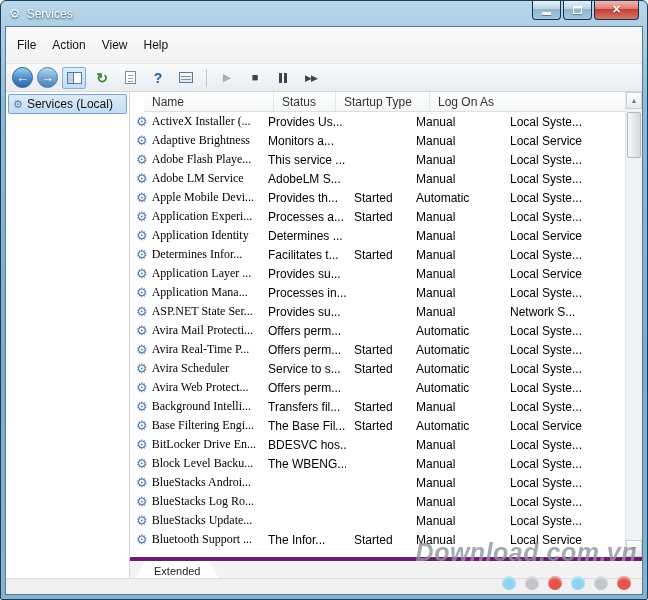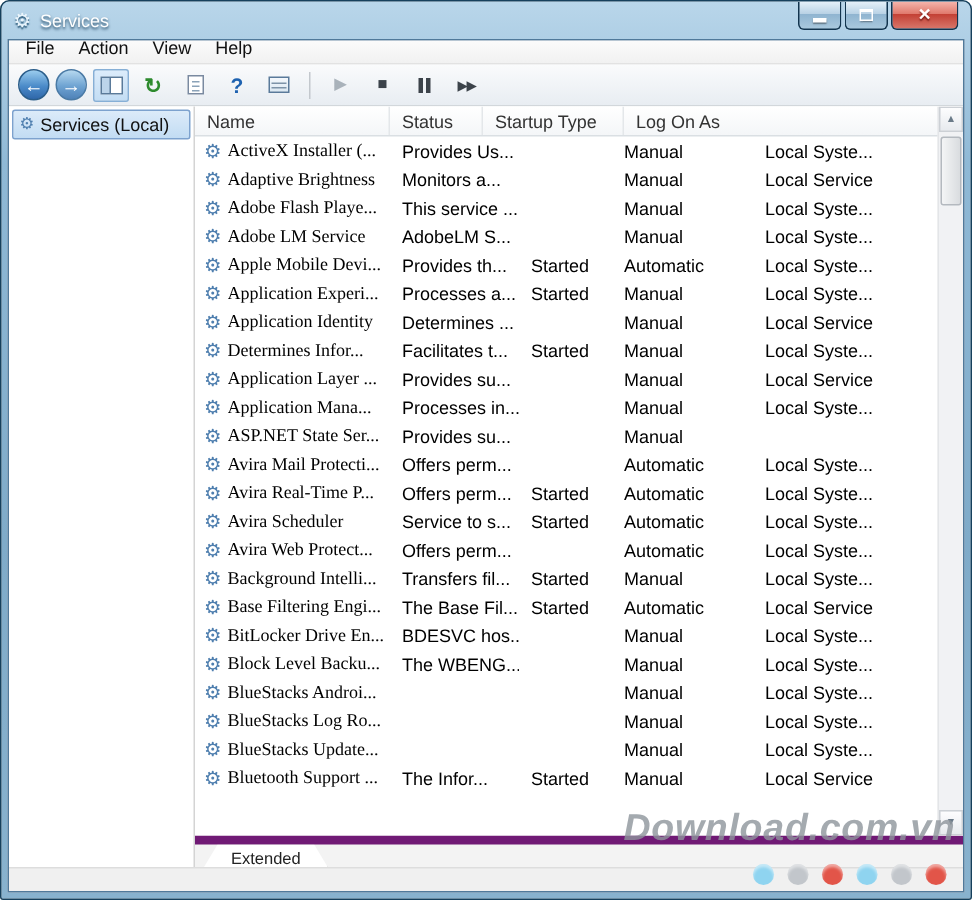--- a/index.html
+++ b/index.html
@@ -21,22 +21,22 @@
        display:flex;align-items:center;justify-content:center;color:#fff;margin-left:2px;cursor:default;}
   .cap .min-glyph{width:9px;height:3px;background:#fff;margin-top:7px;box-shadow:0 1px 1px rgba(0,0,0,.4);}
   .cap .max-glyph{width:9px;height:8px;border:1px solid #fff;border-top:2px solid #fff;box-shadow:0 1px 1px rgba(0,0,0,.3);}
   .cap.close{width:45px;background:linear-gradient(180deg,#f5b6ad 0%,#e07a6d 45%,#c33f33 46%,#d8766a 100%);}
   .cap .close-glyph{font-size:14px;font-weight:bold;color:#fff;line-height:1;text-shadow:0 1px 1px rgba(80,0,0,.6);margin-top:-2px;}
 
   
   .window-body{position:absolute;top:25px;left:4px;right:4px;bottom:4px;background:#f0f0f0;
                border:1px solid #50799a;display:flex;flex-direction:column;overflow:hidden;}
 
-  .menubar{height:16px;background:linear-gradient(#fbfbfb,#f1f1f1);border-bottom:1px solid #e2e2e2;
-           display:flex;align-items:flex-end;padding:0 3px;flex:0 0 auto;}
+  .menubar{height:37px;background:linear-gradient(#fbfbfb,#f1f1f1);border-bottom:1px solid #e2e2e2;
+           display:flex;align-items:center;padding:0 3px;flex:0 0 auto;}
   .menu-item{font-size:12px;color:#111;padding:3px 8px;cursor:default;}
 
   .toolbar{height:28px;background:linear-gradient(#fafbfc,#e8edf2);border-bottom:1px solid #d2d7db;
            display:flex;align-items:center;padding:0 6px;gap:4px;flex:0 0 auto;}
   .nav-circle{width:21px;height:21px;border-radius:50%;border:1px solid #2a5d8a;color:#fff;
               background:linear-gradient(180deg,#9accee 0%,#4b8bc9 55%,#2f67a9 100%);
               display:flex;align-items:center;justify-content:center;font-size:13px;line-height:1;cursor:default;}
   .nav-circle.fwd{background:linear-gradient(180deg,#b6d8ef 0%,#6ea3d2 55%,#4f82b8 100%);border-color:#4a7aa5;}
   .tool-btn{min-width:24px;height:22px;display:flex;align-items:center;justify-content:center;
             border:1px solid transparent;border-radius:2px;cursor:default;padding:0 2px;}
@@ -60,21 +60,21 @@
   
   .content{flex:1 1 auto;display:flex;min-height:0;background:#fff;}
   .sidebar{width:124px;flex:0 0 124px;background:#fff;border-right:1px solid #d4d4d4;padding:2px;}
   .sidebar-item{display:flex;align-items:center;gap:4px;font-size:12px;color:#111;padding:2px 4px;
                 background:linear-gradient(#dcebf9,#c2dcf3);border:1px solid #7da2ce;border-radius:2px;cursor:default;white-space:nowrap;overflow:hidden;}
   .sidebar-item .gear{font-size:11px;}
 
   .main{flex:1;display:flex;flex-direction:column;min-width:0;}
   .listview{flex:1;position:relative;background:#fff;overflow:hidden;}
 
-  .header-row{display:flex;height:20px;background:linear-gradient(#ffffff,#f4f6f8);border-bottom:1px solid #dadfe3;padding-right:17px;}
+  .header-row{display:flex;height:20px;background:linear-gradient(#ffffff,#f4f6f8);border-bottom:1px solid #dadfe3;padding-right:17px;margin-left:14px;}
   .hcell{font-size:12px;color:#333;padding:3px 4px 0 8px;border-right:1px solid #e4e7ea;white-space:nowrap;overflow:hidden;cursor:default;}
 
   .c-name{width:130px;flex:0 0 130px;}
   .c-desc{width:86px;flex:0 0 86px;}
   .c-status{width:62px;flex:0 0 62px;}
   .c-startup{width:94px;flex:0 0 94px;}
   .c-logon{flex:1 1 auto;min-width:0;border-right:none;}
 
   .rows{position:absolute;top:20px;left:0;right:17px;bottom:0;overflow:hidden;}
   .lrow{display:flex;height:19px;align-items:center;}
@@ -86,21 +86,21 @@
   
   .vscroll{position:absolute;top:0;right:0;bottom:0;width:17px;background:#f1f2f4;border-left:1px solid #e3e5e8;}
   .sb-btn{position:absolute;left:0;right:0;height:17px;background:linear-gradient(#fdfdfe,#e7eaee);
           border:1px solid #ccd0d5;color:#6a7a88;font-size:7px;display:flex;align-items:center;justify-content:center;cursor:default;}
   .sb-up{top:0;}
   .sb-down{bottom:0;}
   .sb-thumb{position:absolute;top:20px;left:1px;right:1px;height:46px;cursor:default;
             background:linear-gradient(90deg,#f4f5f6,#d9dcdf);border:1px solid #b4b9bf;border-radius:2px;}
 
   
-  .tabsbar{height:21px;background:#f3f3f3;border-top:6px solid #701a75;display:flex;align-items:stretch;padding-left:6px;flex:0 0 auto;}
+  .tabsbar{height:21px;background:#f3f3f3;border-top:4px solid #701a75;display:flex;align-items:stretch;padding-left:6px;flex:0 0 auto;}
   .tab{font-size:11px;color:#222;padding:4px 18px 0;cursor:default;
        clip-path:polygon(9px 0, calc(100% - 9px) 0, 100% 100%, 0 100%);background:#e2e2e2;margin-left:-4px;}
   .tab.active{background:#ffffff;filter:drop-shadow(0 0 1px #9a9a9a);z-index:2;margin-left:0;}
 
   .bottomstrip{height:16px;background:#f0f0f0;border-top:1px solid #dddddd;flex:0 0 auto;}
 
   
   .watermark-text{position:absolute;right:10px;bottom:32px;font-size:25px;font-weight:bold;font-style:italic;
                   color:#8e959c;opacity:.8;letter-spacing:.5px;z-index:50;pointer-events:none;}
   .watermark-dots{position:absolute;right:16px;bottom:9px;display:flex;gap:9px;z-index:50;pointer-events:none;}
@@ -297,20 +297,21 @@
                 <div class="cell c-logon">Local Syste...</div>
               </div>
               <div class="lrow">
                 <div class="cell c-name">
                   <span class="gear">⚙</span>
                   <span class="ntext">ASP.NET State Ser...</span>
                 </div>
                 <div class="cell c-desc">Provides su...</div>
                 <div class="cell c-status"></div>
                 <div class="cell c-startup">Manual</div>
+                <div class="cell c-logon">Network S...</div>
               </div>
               <div class="lrow">
                 <div class="cell c-name">
                   <span class="gear">⚙</span>
                   <span class="ntext">Avira Mail Protecti...</span>
                 </div>
                 <div class="cell c-desc">Offers perm...</div>
                 <div class="cell c-status"></div>
                 <div class="cell c-startup">Automatic</div>
                 <div class="cell c-logon">Local Syste...</div>

